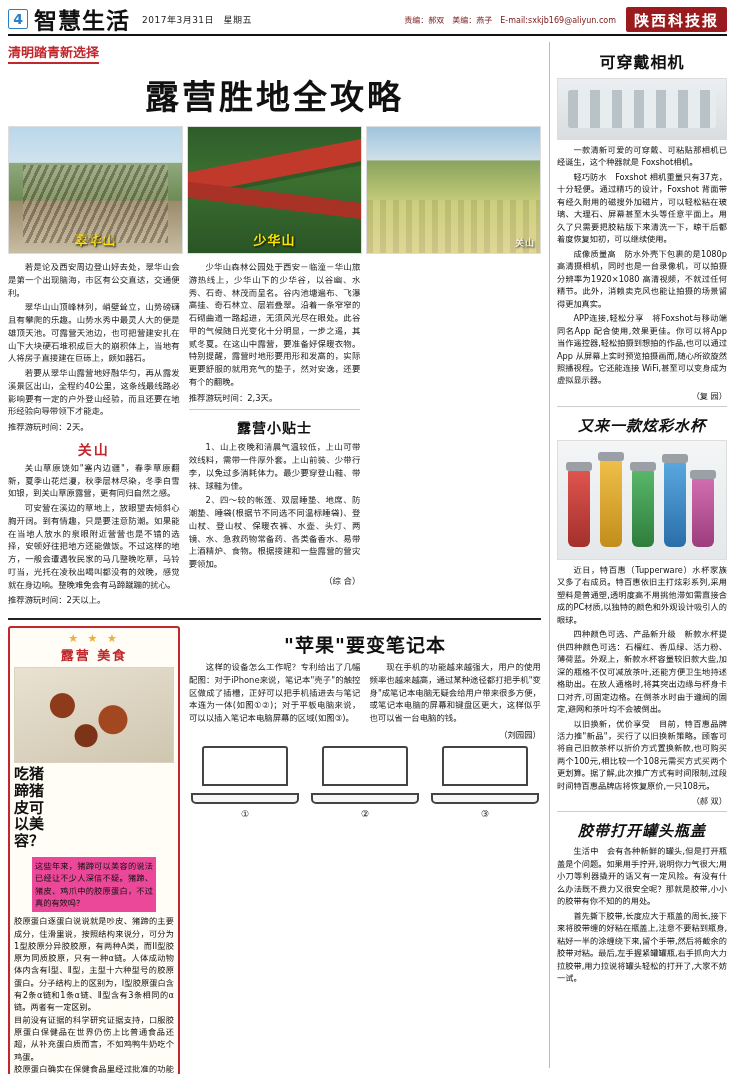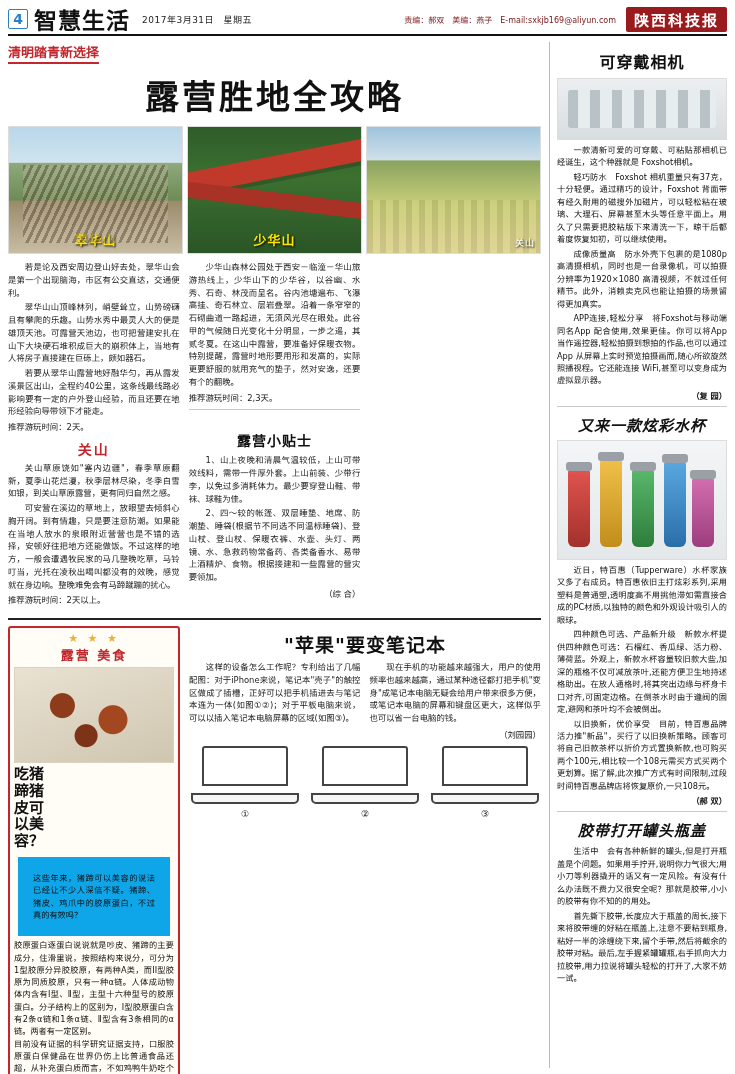--- a/index.html
+++ b/index.html
@@ -60,38 +60,38 @@
 
   
   .cols3 { display: flex; gap: 9px; margin-top: 7px; }
   .col { flex: 1; }
   p.t { font-size: 8.4px; line-height: 1.52; text-align: justify; text-indent: 2em; margin-bottom: 2px; color: #1a1a1a; }
   .rec { font-size: 8.4px; line-height: 1.5; margin: 3px 0; color: #1a1a1a; }
   .sub-red { color: #c1272d; font-size: 14px; font-weight: bold; text-align: center; margin: 5px 0 3px; letter-spacing: 2px; }
   .box-title { font-size: 14px; font-weight: bold; text-align: center; margin: 4px 0 4px; letter-spacing: 1px; }
   .sign { text-align: right; font-size: 8.4px; margin-top: 3px; }
 
-  .tips-box { border-top: 1px solid #c9c9c9; margin-top: 5px; padding-top: 16px; }
+  .tips-box { border-top: 1px solid #c9c9c9; margin-top: 5px; padding-top: 3px; }
 
   
   .apple-sec { margin-top: 8px; border-top: 2px solid #222; padding-top: 6px; display: flex; }
   .food-ad {
     width: 172px; margin-right: 9px; border: 2px solid #c1272d; border-radius: 3px;
     padding: 4px; position: relative; background: #fffdf5;
   }
   .ad-ribbon { text-align:center; font-size: 13px; color:#c1272d; font-weight:bold; letter-spacing: 2px; }
   .ad-stars { text-align:center; color:#e8b33a; font-size: 11px; letter-spacing: 3px; }
   .ad-img { height: 96px; margin: 3px 0; background:
       radial-gradient(circle at 30% 40%, #8e3b1c 0 12px, transparent 13px),
       radial-gradient(circle at 62% 55%, #a2471f 0 14px, transparent 15px),
       radial-gradient(circle at 45% 72%, #7c3317 0 11px, transparent 12px),
       linear-gradient(160deg,#e9e2d2,#cfc6b0); border: 1px solid #d9d2bf; }
   .ad-vert { position: absolute; left: 6px; top: 104px; width: 26px; font-size: 15px; font-weight: bold; line-height: 1.12; color: #111; }
   .ad-body { font-size: 8.2px; line-height: 1.5; text-align: justify; padding-left: 0; }
-  .ad-note { background: #0ea5e9; font-size: 8.2px; line-height:1.5; padding: 15px; margin: 3px 4px; text-align: justify; }
+  .ad-note { background: #ec4899; font-size: 8.2px; line-height:1.5; padding: 3px; margin: 3px 18px; text-align: justify; }
 
   .apple-main { flex: 1; }
   .apple-cols { display: flex; gap: 9px; }
   .laptops { display: flex; gap: 8px; justify-content: space-between; margin-top: 6px; }
   .laptop { flex: 1; text-align: center; }
   .lap-draw { position: relative; height: 62px; }
   .lap-screen { position: absolute; left: 12%; top: 0; width: 76%; height: 40px; border: 2px solid #444; border-radius: 3px 3px 0 0; background: #fff; }
   .lap-base { position: absolute; left: 2%; bottom: 4px; width: 96%; height: 11px; border: 2px solid #444; border-radius: 0 0 5px 5px; background: #f7f7f7; }
   .lap-num { font-size: 9px; margin-top: 1px; }
 
@@ -115,21 +115,21 @@
   .cups-img { height: 120px; border:1px solid #ddd; margin: 4px 0; position: relative; overflow:hidden;
       background: linear-gradient(180deg,#f3f5f6,#e4e8ea); }
   .cup { position:absolute; bottom: 12px; width: 22px; height: 78px; border-radius: 4px 4px 6px 6px; }
   .cup::after { content:""; position:absolute; left:-2px; top:-7px; width:26px; height:9px; background:#9aa0a6; border-radius:3px; }
   .c1 { left: 10px; background: linear-gradient(180deg,#e0554f,#a3302b); }
   .c2 { left: 42px; background: linear-gradient(180deg,#f0c04a,#c28d1b); height: 88px; }
   .c3 { left: 74px; background: linear-gradient(180deg,#59b86a,#2e7d3c); }
   .c4 { left: 106px; background: linear-gradient(180deg,#5aa8e0,#2a6ea8); height: 86px; }
   .c5 { left: 134px; background: linear-gradient(180deg,#d36fb0,#9c3d7e); height: 70px; }
   .r-text { font-size: 8.2px; line-height: 1.52; text-align: justify; text-indent: 2em; margin-bottom: 2px; }
-  .r-sign { text-align: right; font-size: 8.2px; margin-top: 2px; font-weight: bold; }
+  .r-sign { text-align: right; font-size: 8.2px; margin-top: 2px; }
   hr.thin { border: none; border-top: 1px solid #ccc; margin: 5px 0; }
 </style>
 </head>
 <body>
 
 <div class="page">
 
   <div class="masthead">
     <div class="page-num">4</div>
     <div class="section-title">智慧生活</div>

